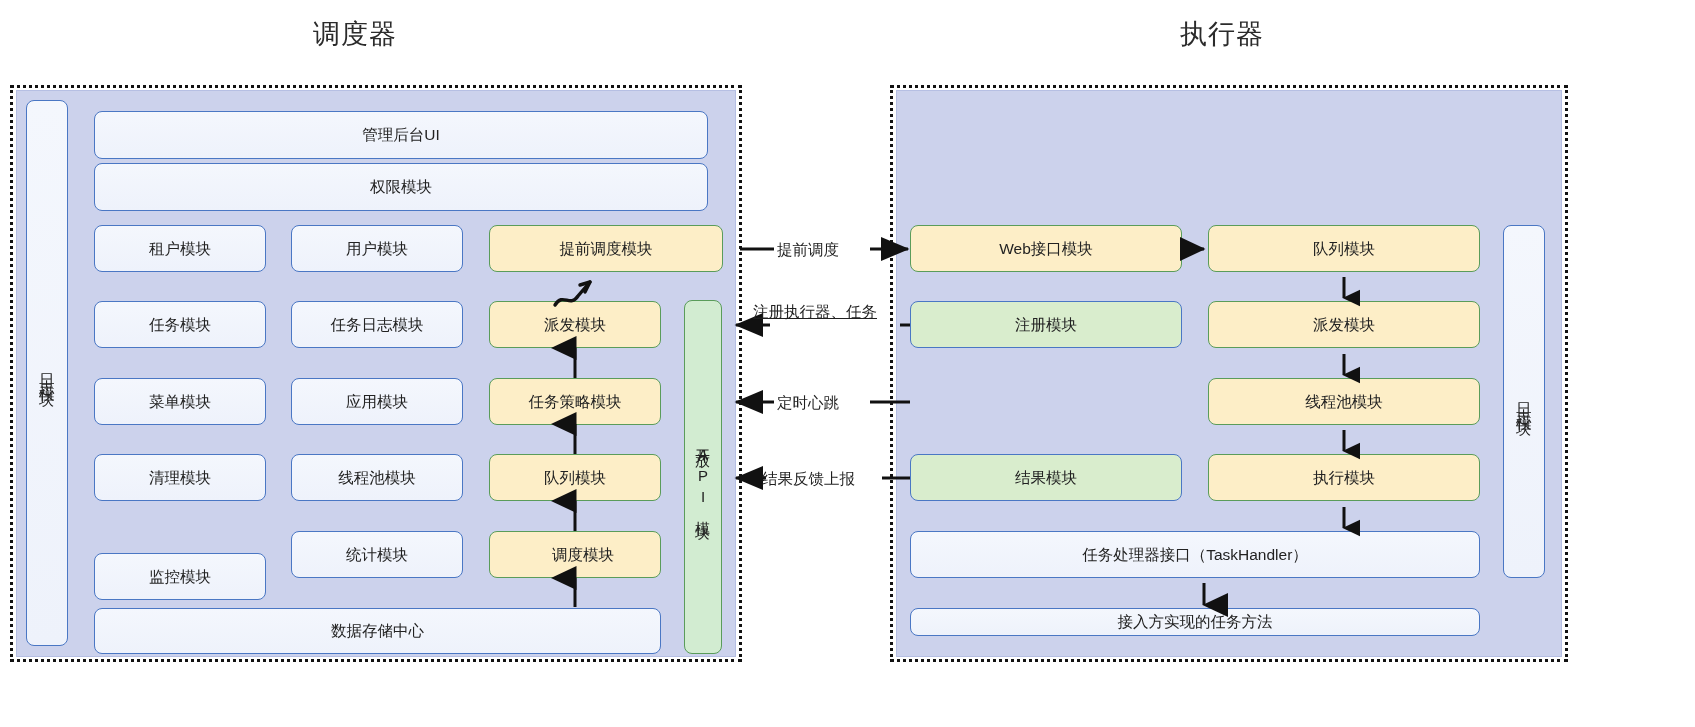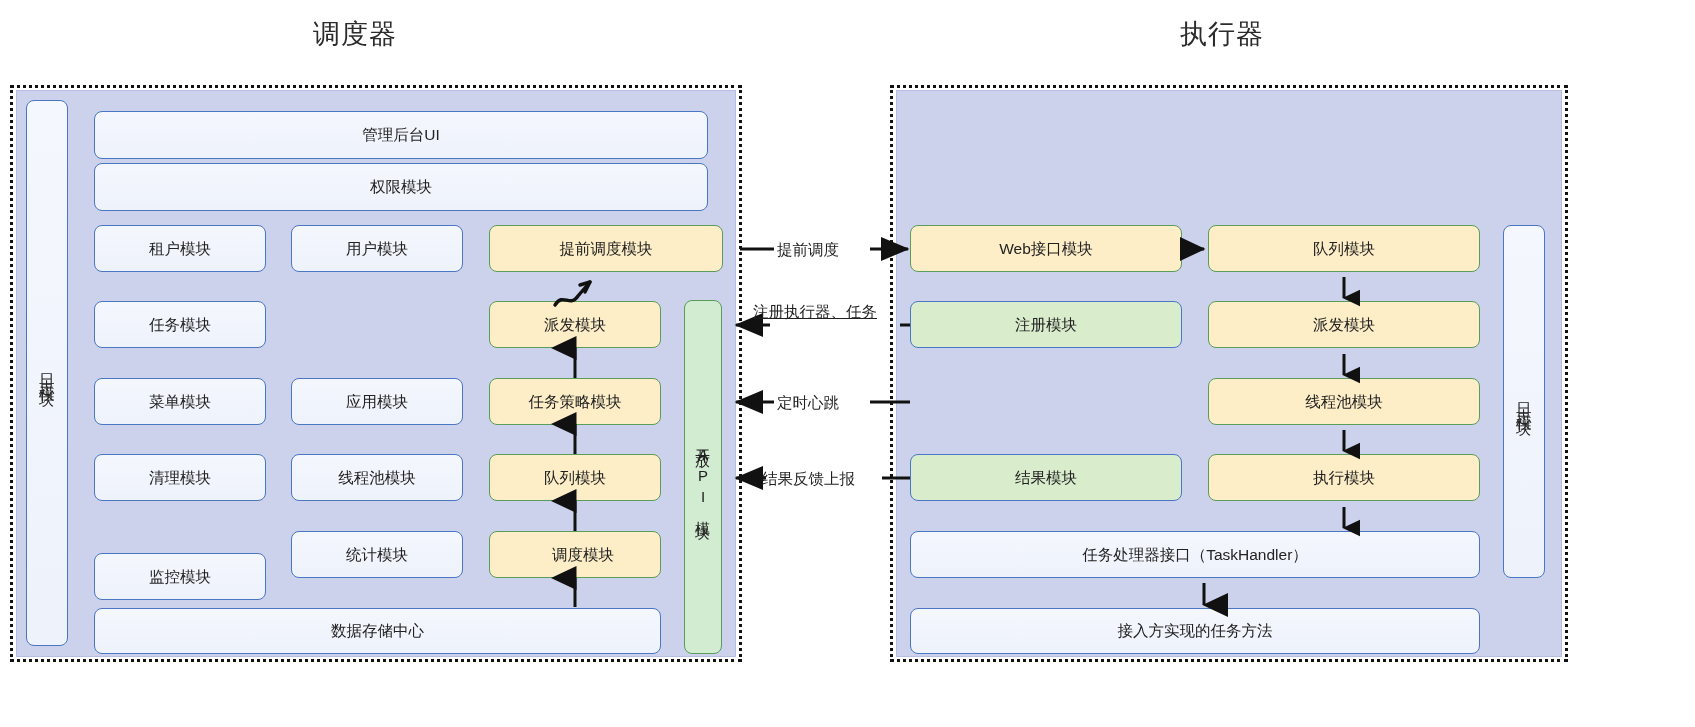--- a/index.html
+++ b/index.html
@@ -111,20 +111,23 @@
   <div class="box blue" style="left:291px;top:225px;width:172px;height:47px;">
     <span>用户模块</span>
   </div>
   <div class="box yellow" style="left:489px;top:225px;width:234px;height:47px;">
     <span>提前调度模块</span>
   </div>
 
   <div class="box blue" style="left:94px;top:301px;width:172px;height:47px;">
     <span>任务模块</span>
   </div>
+  <div class="box blue" style="left:291px;top:301px;width:172px;height:47px;">
+    <span>任务日志模块</span>
+  </div>
   <div class="box yellow" style="left:489px;top:301px;width:172px;height:47px;">
     <span>派发模块</span>
   </div>
 
   <div class="box blue" style="left:94px;top:378px;width:172px;height:47px;">
     <span>菜单模块</span>
   </div>
   <div class="box blue" style="left:291px;top:378px;width:172px;height:47px;">
     <span>应用模块</span>
   </div>
@@ -201,21 +204,21 @@
   <div class="box yellow" style="left:1208px;top:378px;width:272px;height:47px;">
     <span>线程池模块</span>
   </div>
   <div class="box yellow" style="left:1208px;top:454px;width:272px;height:47px;">
     <span>执行模块</span>
   </div>
 
   <div class="box blue" style="left:910px;top:531px;width:570px;height:47px;">
     <span>任务处理器接口（TaskHandler）</span>
   </div>
-  <div class="box blue" style="left:910px;top:608px;width:570px;height:46px;">
+  <div class="box blue" style="left:910px;top:608px;width:570px;height:28px;">
     <span>接入方实现的任务方法</span>
   </div>
 
   <div class="box blue" style="left:1503px;top:225px;width:42px;height:353px;">
     <span class="vtext">日志模块</span>
   </div>
 
   <svg class="arrow" style="left:1140px;top:220px;width:220px;height:440px;" viewBox="0 0 220 440">
     <defs>
       <marker id="ah-down" markerWidth="9" markerHeight="9" refX="4.5" refY="8" orient="auto">

